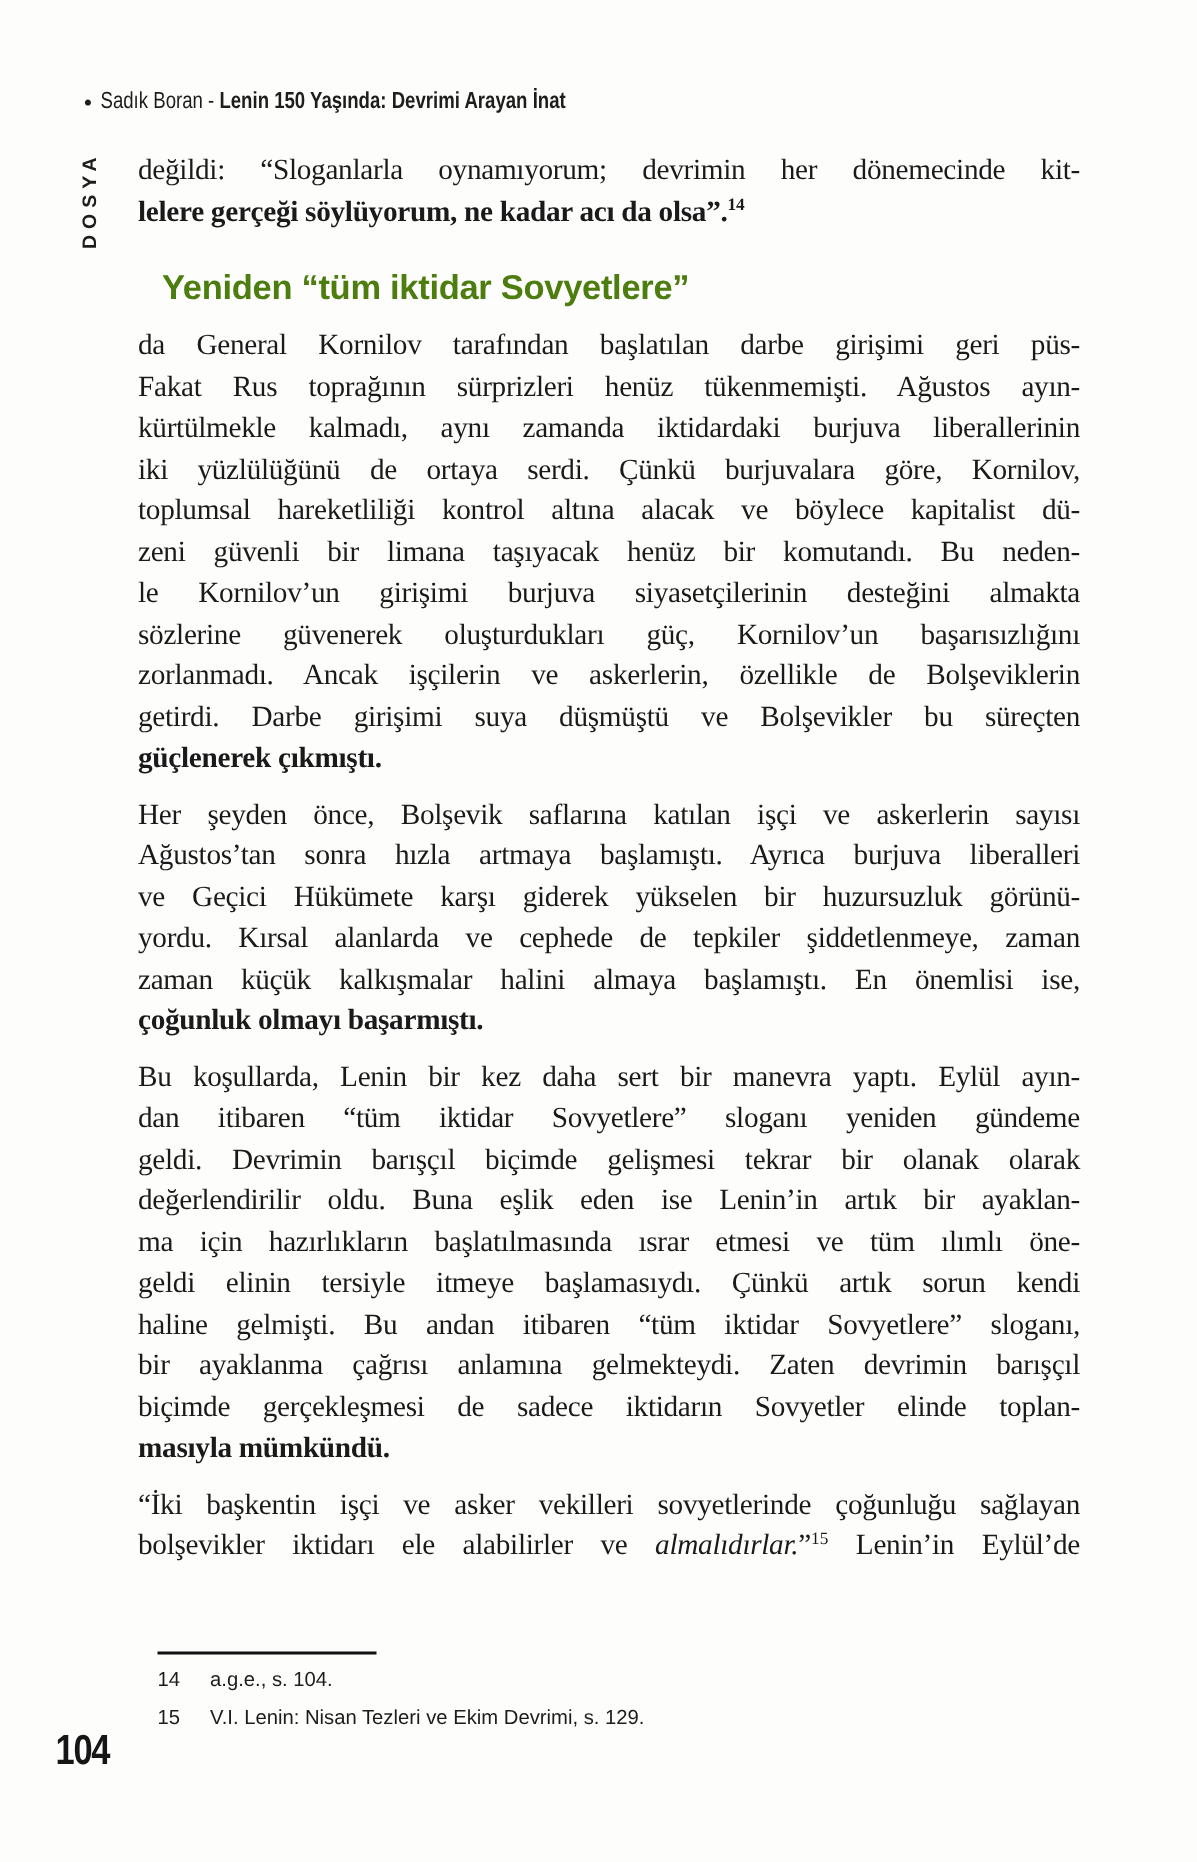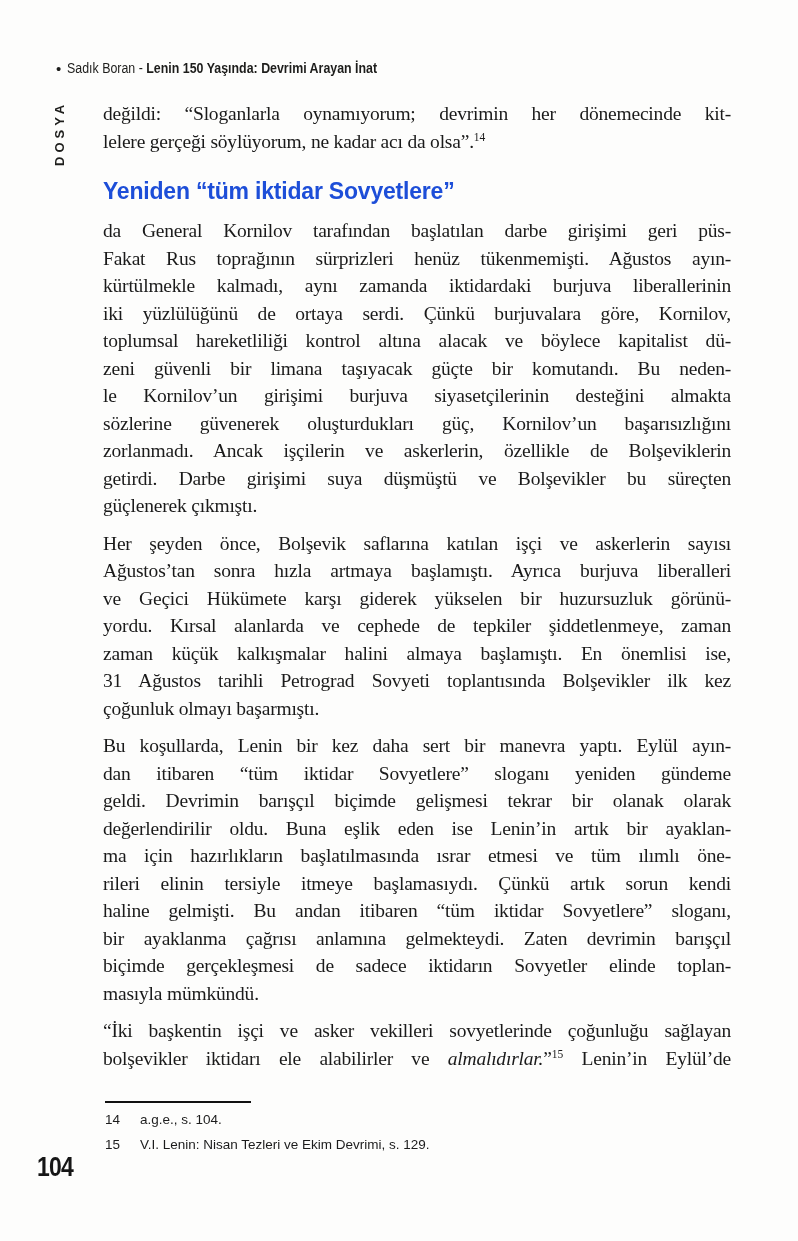--- a/index.html
+++ b/index.html
@@ -24,37 +24,37 @@
   .header-title{font-weight:700;}
   
   .dosya{
     position:absolute;left:52px;top:88px;height:78px;
     writing-mode:vertical-rl;transform:rotate(180deg);
     font-family:"Liberation Sans", sans-serif;font-weight:700;
     font-size:13px;letter-spacing:4px;color:#1d1d1b;
   }
   
   .content{
-    position:absolute;left:103px;top:100px;width:628px;
+    position:absolute;left:92px;top:100px;width:628px;
     font-size:19.5px;letter-spacing:-0.2px;
   }
   .para{margin:0 0 0 0;}
   .para + .para{margin-top:10px;}
   .line{
     line-height:27.5px;height:27.5px;
     text-align:justify;text-align-last:justify;
     white-space:normal;
   }
-  .line.last{text-align-last:left;}
+  .line.last{text-align-last:left;font-weight:bold;}
   sup{font-size:11.5px;line-height:0;vertical-align:7px;letter-spacing:0;}
   i{font-style:italic;}
   .heading{
     font-family:"Liberation Sans", sans-serif;
-    font-size:23px;font-weight:700;color:#1d4ed8;
-    line-height:29px;margin:22px 0 11px 0;letter-spacing:-0.2px;
+    font-size:23px;font-weight:700;color:#4d7c0f;
+    line-height:29px;margin:22px 0 11px 16px;letter-spacing:-0.2px;
   }
   
   .footnotes{
     position:absolute;left:105px;top:1101px;width:628px;
     font-family:"Liberation Sans", sans-serif;font-size:13.5px;color:#1c1c1c;
   }
   .footnote-rule{width:146px;border-top:2px solid #111;margin:0 0 5px 0;}
   .footnote{display:flex;line-height:24.5px;}
   .footnote-num{flex:none;width:35px;}
   
@@ -83,43 +83,42 @@
       </div>
     </div>
   <h2 class="heading">Yeniden “tüm iktidar Sovyetlere”</h2>
   <div id="paras-slot">
       <div class="para">
         <div class="line">da General Kornilov tarafından başlatılan darbe girişimi geri püs-</div>
         <div class="line">Fakat Rus toprağının sürprizleri henüz tükenmemişti. Ağustos ayın-</div>
         <div class="line">kürtülmekle kalmadı, aynı zamanda iktidardaki burjuva liberallerinin</div>
         <div class="line">iki yüzlülüğünü de ortaya serdi. Çünkü burjuvalara göre, Kornilov,</div>
         <div class="line">toplumsal hareketliliği kontrol altına alacak ve böylece kapitalist dü-</div>
-        <div class="line">zeni güvenli bir limana taşıyacak güçte bir komutandı. Bu neden-</div>
+        <div class="line">zeni güvenli bir limana taşıyacak henüz bir komutandı. Bu neden-</div>
         <div class="line">le Kornilov’un girişimi burjuva siyasetçilerinin desteğini almakta</div>
         <div class="line">sözlerine güvenerek oluşturdukları güç, Kornilov’un başarısızlığını</div>
         <div class="line">zorlanmadı. Ancak işçilerin ve askerlerin, özellikle de Bolşeviklerin</div>
         <div class="line">getirdi. Darbe girişimi suya düşmüştü ve Bolşevikler bu süreçten</div>
         <div class="line last">güçlenerek çıkmıştı.</div>
       </div>
       <div class="para">
         <div class="line">Her şeyden önce, Bolşevik saflarına katılan işçi ve askerlerin sayısı</div>
         <div class="line">Ağustos’tan sonra hızla artmaya başlamıştı. Ayrıca burjuva liberalleri</div>
         <div class="line">ve Geçici Hükümete karşı giderek yükselen bir huzursuzluk görünü-</div>
         <div class="line">yordu. Kırsal alanlarda ve cephede de tepkiler şiddetlenmeye, zaman</div>
         <div class="line">zaman küçük kalkışmalar halini almaya başlamıştı. En önemlisi ise,</div>
-        <div class="line">31 Ağustos tarihli Petrograd Sovyeti toplantısında Bolşevikler ilk kez</div>
         <div class="line last">çoğunluk olmayı başarmıştı.</div>
       </div>
       <div class="para">
         <div class="line">Bu koşullarda, Lenin bir kez daha sert bir manevra yaptı. Eylül ayın-</div>
         <div class="line">dan itibaren “tüm iktidar Sovyetlere” sloganı yeniden gündeme</div>
         <div class="line">geldi. Devrimin barışçıl biçimde gelişmesi tekrar bir olanak olarak</div>
         <div class="line">değerlendirilir oldu. Buna eşlik eden ise Lenin’in artık bir ayaklan-</div>
         <div class="line">ma için hazırlıkların başlatılmasında ısrar etmesi ve tüm ılımlı öne-</div>
-        <div class="line">rileri elinin tersiyle itmeye başlamasıydı. Çünkü artık sorun kendi</div>
+        <div class="line">geldi elinin tersiyle itmeye başlamasıydı. Çünkü artık sorun kendi</div>
         <div class="line">haline gelmişti. Bu andan itibaren “tüm iktidar Sovyetlere” sloganı,</div>
         <div class="line">bir ayaklanma çağrısı anlamına gelmekteydi. Zaten devrimin barışçıl</div>
         <div class="line">biçimde gerçekleşmesi de sadece iktidarın Sovyetler elinde toplan-</div>
         <div class="line last">masıyla mümkündü.</div>
       </div>
       <div class="para">
         <div class="line">“İki başkentin işçi ve asker vekilleri sovyetlerinde çoğunluğu sağlayan</div>
         <div class="line">bolşevikler iktidarı ele alabilirler ve <i>almalıdırlar.</i>”<sup>15</sup> Lenin’in Eylül’de</div>
       </div>
     </div>

